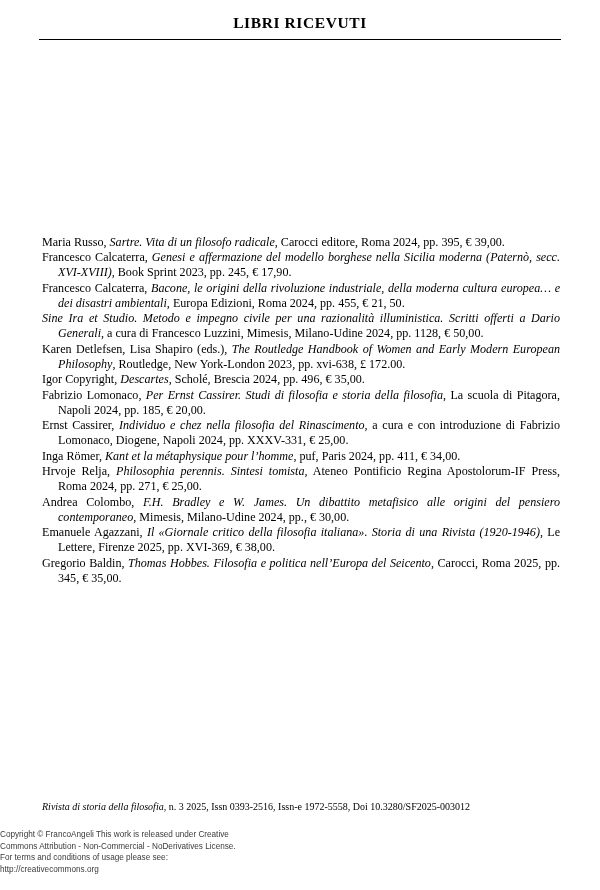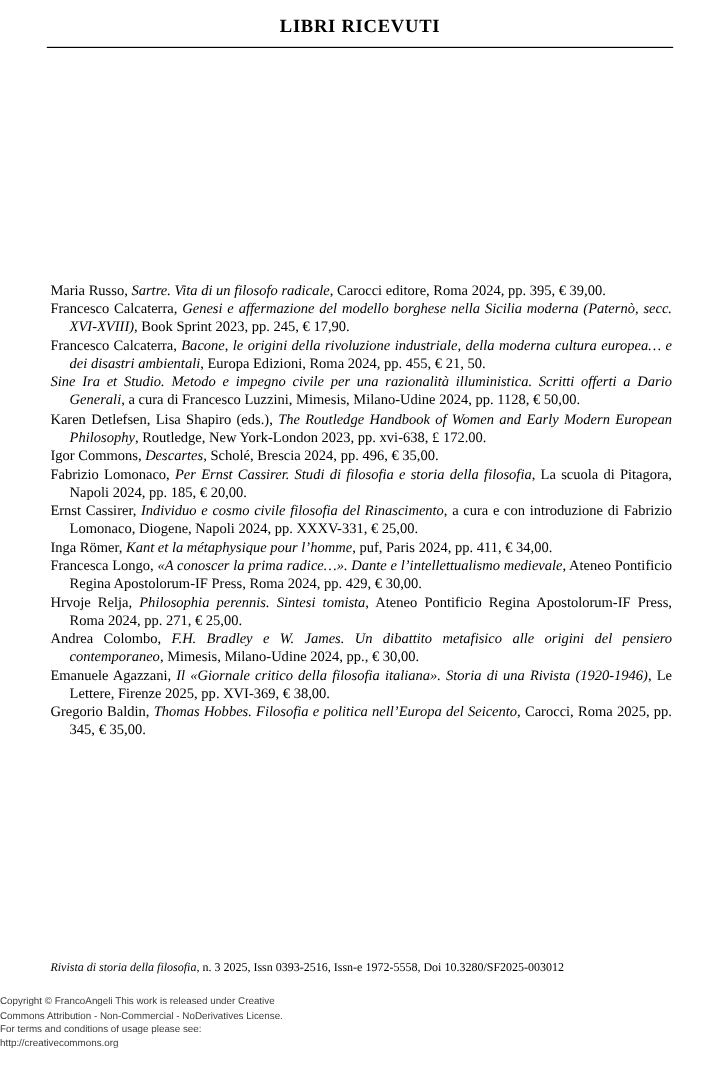--- a/index.html
+++ b/index.html
@@ -102,25 +102,24 @@
     <div class="page-title">LIBRI RICEVUTI</div>
     <div class="title-rule"></div>
   </div>
 
   <div class="biblio">
       <p class="entry"><span>Maria Russo, </span><i>Sartre. Vita di un filosofo radicale</i><span>, Carocci editore, Roma 2024, pp. 395, € 39,00.</span></p>
       <p class="entry"><span>Francesco Calcaterra, </span><i>Genesi e affermazione del modello borghese nella Sicilia moderna (Paternò, secc. XVI-XVIII)</i><span>, Book Sprint 2023, pp. 245, € 17,90.</span></p>
       <p class="entry"><span>Francesco Calcaterra, </span><i>Bacone, le origini della rivoluzione industriale, della moderna cultura europea… e dei disastri ambientali</i><span>, Europa Edizioni, Roma 2024, pp. 455, € 21, 50.</span></p>
       <p class="entry"><span></span><i>Sine Ira et Studio. Metodo e impegno civile per una razionalità illuministica. Scritti offerti a Dario Generali</i><span>, a cura di Francesco Luzzini, Mimesis, Milano-Udine 2024, pp. 1128, € 50,00.</span></p>
       <p class="entry"><span>Karen Detlefsen, Lisa Shapiro (eds.), </span><i>The Routledge Handbook of Women and Early Modern European Philosophy</i><span>, Routledge, New York-London 2023, pp. xvi-638, £ 172.00.</span></p>
-      <p class="entry"><span>Igor Commons, </span><i>Descartes</i><span>, Scholé, Brescia 2024, pp. 496, € 35,00.</span></p>
+      <p class="entry"><span>Igor Copyright, </span><i>Descartes</i><span>, Scholé, Brescia 2024, pp. 496, € 35,00.</span></p>
       <p class="entry"><span>Fabrizio Lomonaco, </span><i>Per Ernst Cassirer. Studi di filosofia e storia della filosofia</i><span>, La scuola di Pitagora, Napoli 2024, pp. 185, € 20,00.</span></p>
-      <p class="entry"><span>Ernst Cassirer, </span><i>Individuo e cosmo civile filosofia del Rinascimento</i><span>, a cura e con introduzione di Fabrizio Lomonaco, Diogene, Napoli 2024, pp. XXXV-331, € 25,00.</span></p>
+      <p class="entry"><span>Ernst Cassirer, </span><i>Individuo e chez nella filosofia del Rinascimento</i><span>, a cura e con introduzione di Fabrizio Lomonaco, Diogene, Napoli 2024, pp. XXXV-331, € 25,00.</span></p>
       <p class="entry"><span>Inga Römer, </span><i>Kant et la métaphysique pour l’homme</i><span>, puf, Paris 2024, pp. 411, € 34,00.</span></p>
-      <p class="entry"><span>Francesca Longo, </span><i>«A conoscer la prima radice…». Dante e l’intellettualismo medievale</i><span>, Ateneo Pontificio Regina Apostolorum-IF Press, Roma 2024, pp. 429, € 30,00.</span></p>
       <p class="entry"><span>Hrvoje Relja, </span><i>Philosophia perennis. Sintesi tomista</i><span>, Ateneo Pontificio Regina Apostolorum-IF Press, Roma 2024, pp. 271, € 25,00.</span></p>
       <p class="entry"><span>Andrea Colombo, </span><i>F.H. Bradley e W. James. Un dibattito metafisico alle origini del pensiero contemporaneo</i><span>, Mimesis, Milano-Udine 2024, pp., € 30,00.</span></p>
       <p class="entry"><span>Emanuele Agazzani, </span><i>Il «Giornale critico della filosofia italiana». Storia di una Rivista (1920-1946)</i><span>, Le Lettere, Firenze 2025, pp. XVI-369, € 38,00.</span></p>
       <p class="entry"><span>Gregorio Baldin, </span><i>Thomas Hobbes. Filosofia e politica nell’Europa del Seicento</i><span>, Carocci, Roma 2025, pp. 345, € 35,00.</span></p>
     </div>
 
   <div class="source-line">
     <i>Rivista di storia della filosofia</i><span>, n. 3 2025, Issn 0393-2516, Issn-e 1972-5558, Doi 10.3280/SF2025-003012</span>
   </div>
 

